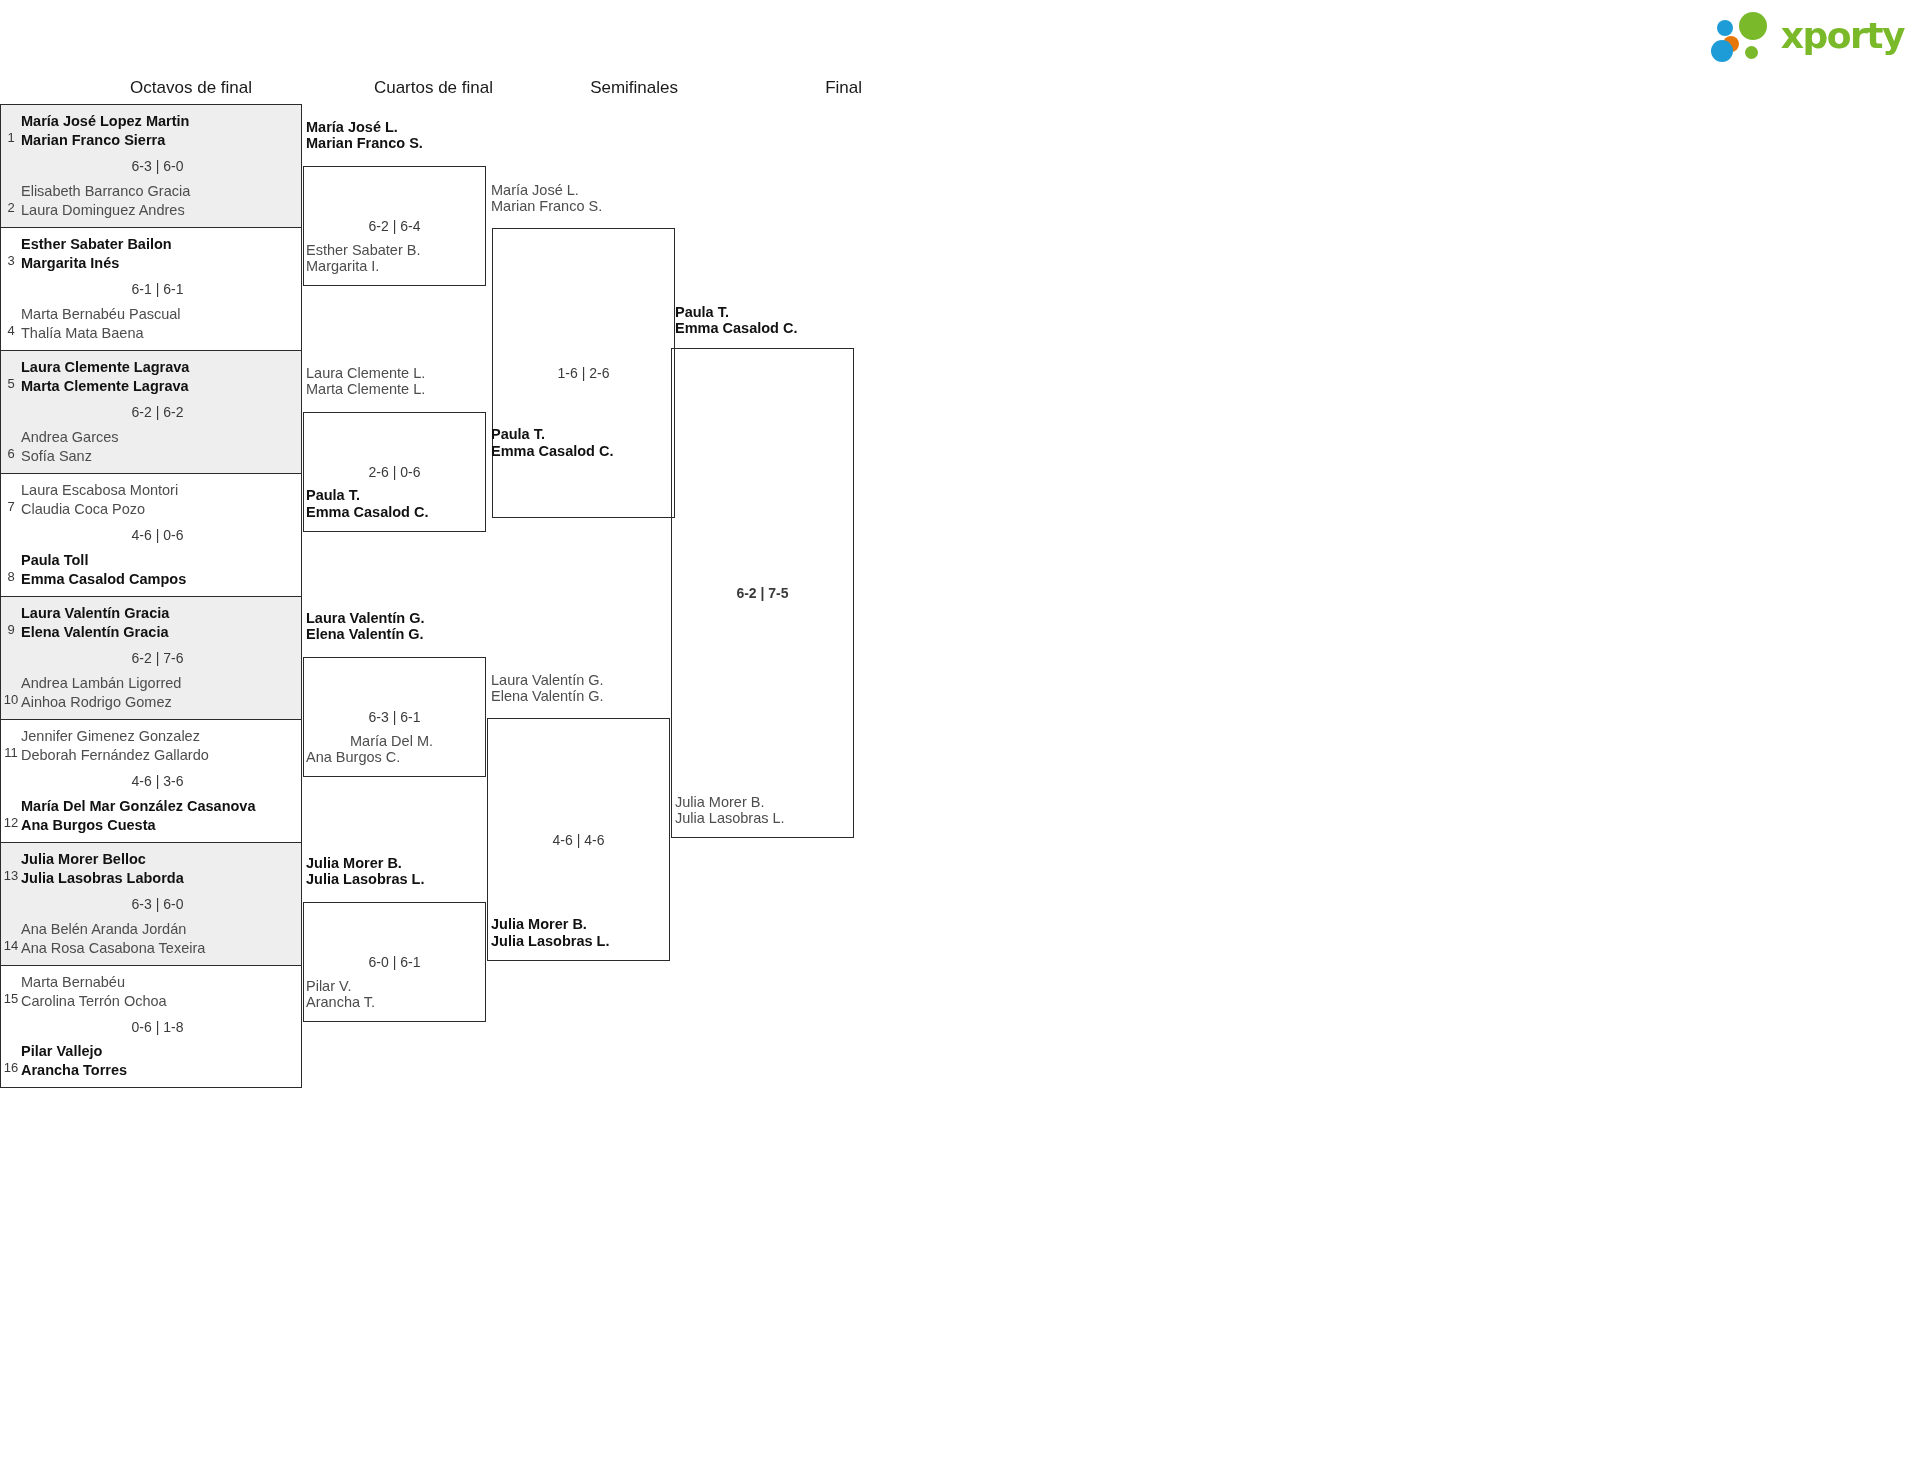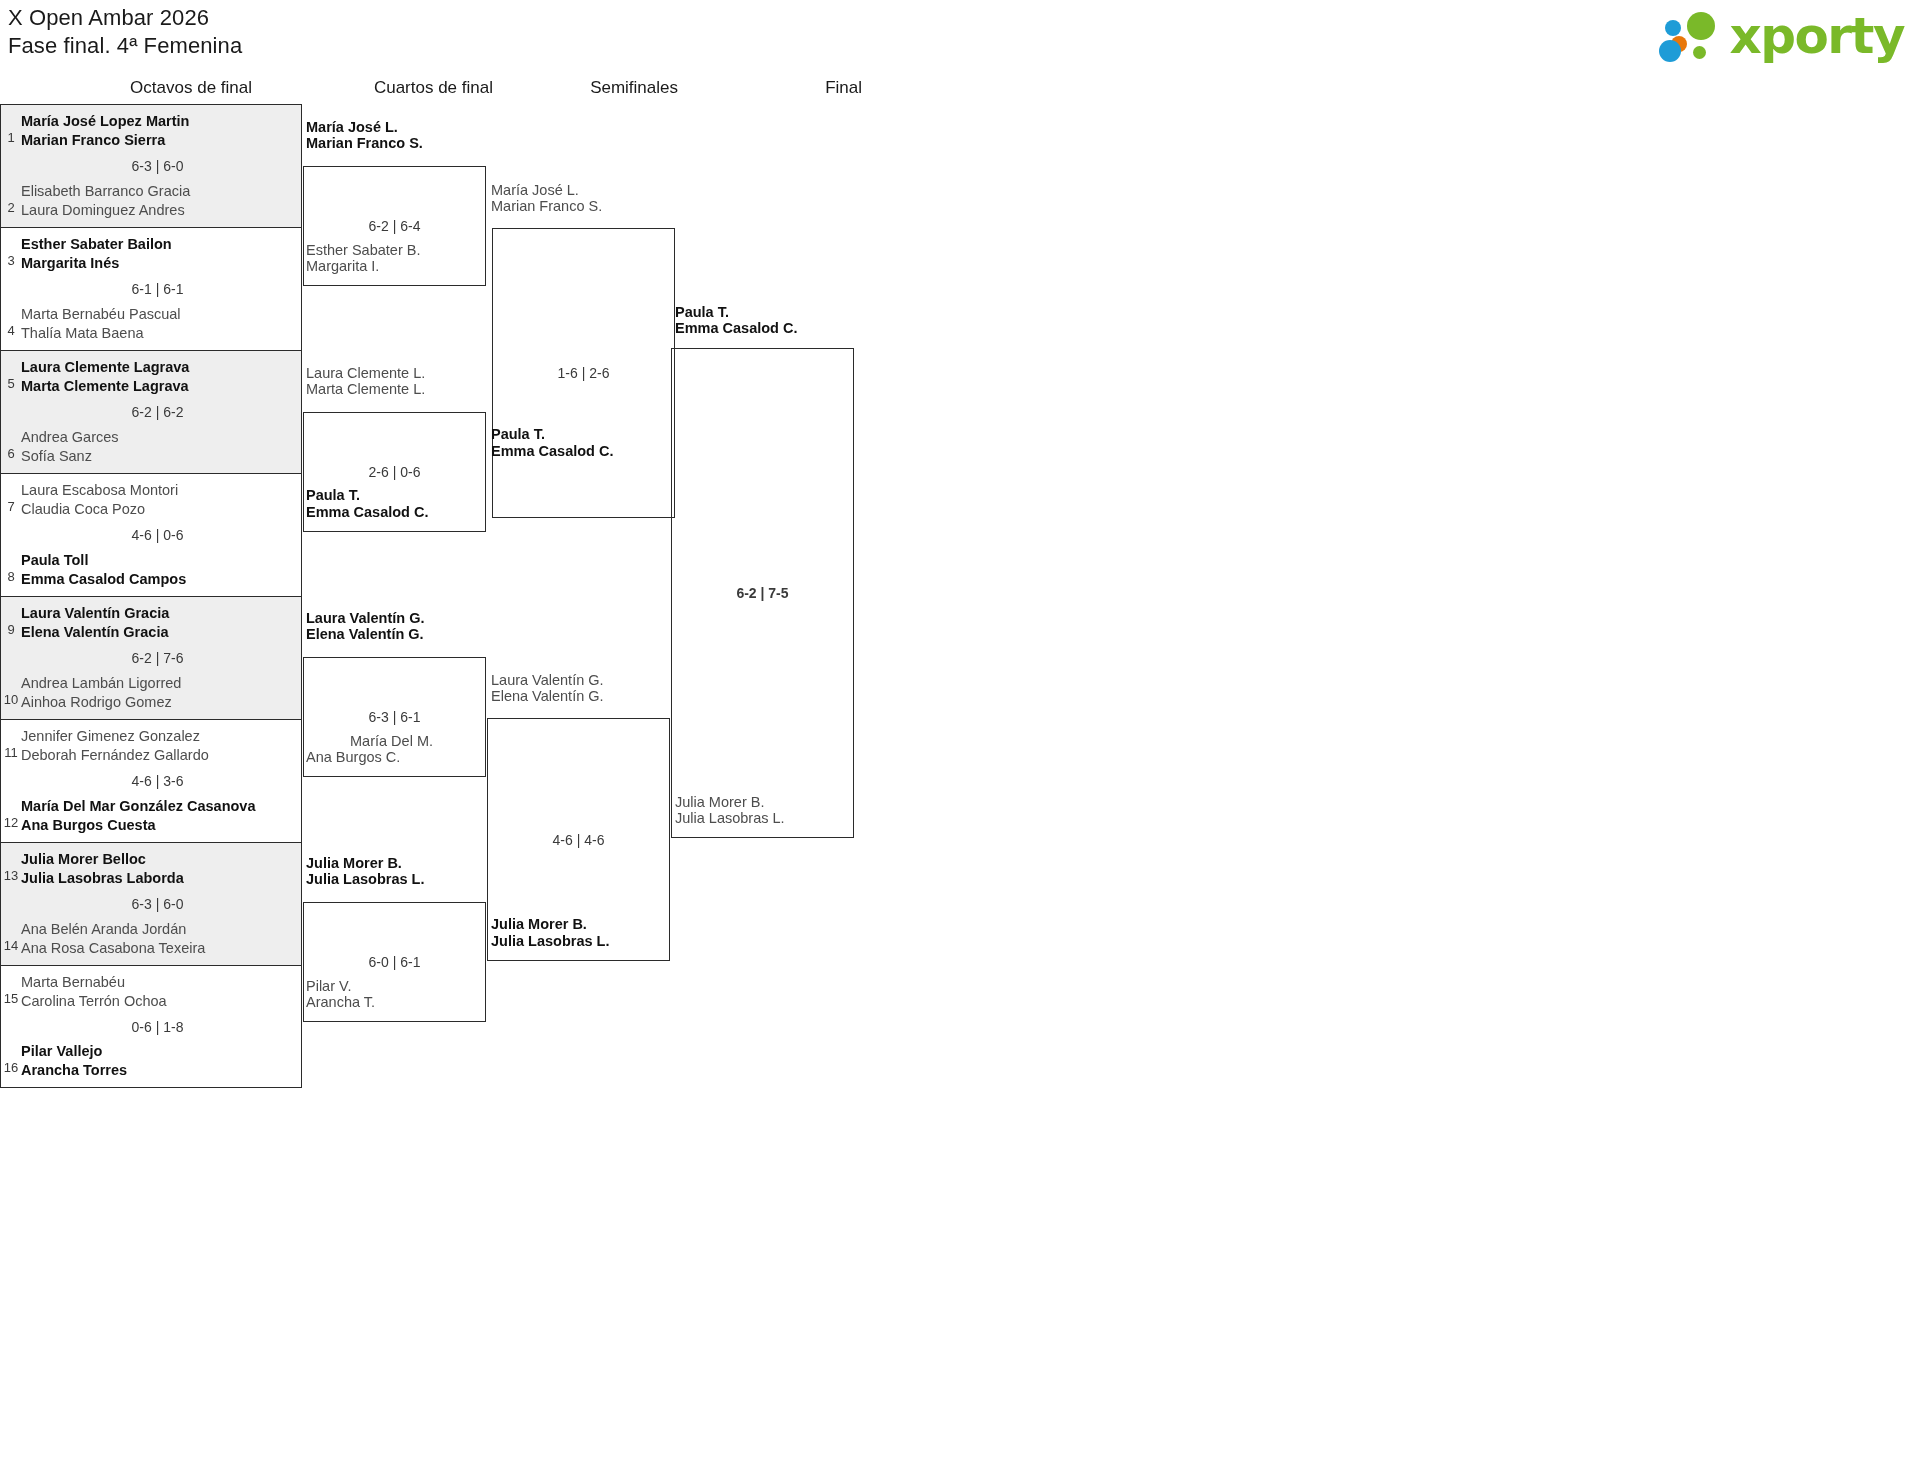--- a/index.html
+++ b/index.html
@@ -19,21 +19,21 @@
   .title-line { font-size: 22px; font-weight: 400; color: #1a1a1a; line-height: 28px; letter-spacing: .1px; }
 
   .logo { position: absolute; right: 16px; top: 8px; height: 56px; display: flex; align-items: center; }
   .logo-dots { position: relative; width: 66px; height: 52px; margin-right: 4px; }
   .logo-dots i { position: absolute; border-radius: 50%; display: block; }
   .d1 { width: 16px; height: 16px; background: #1e9cd7; left: 6px;  top: 10px; }
   .d2 { width: 28px; height: 28px; background: #7ab929; left: 28px; top: 2px; }
   .d3 { width: 16px; height: 16px; background: #e8770a; left: 12px; top: 26px; }
   .d4 { width: 22px; height: 22px; background: #1e9cd7; left: 0px;  top: 30px; }
   .d5 { width: 13px; height: 13px; background: #7ab929; left: 34px; top: 36px; }
-  .logo-text { font-size: 50px; font-weight: 700; color: #7ab929; letter-spacing: -1.5px; line-height: 50px; font-family: "DejaVu Sans", sans-serif; }
+  .logo-text { font-size: 36px; font-weight: 700; color: #7ab929; letter-spacing: -1.5px; line-height: 50px; font-family: "DejaVu Sans", sans-serif; }
 
   
   .round-head {
     position: absolute; top: 78px;
     font-size: 17px; color: #1a1a1a; text-align: right; white-space: nowrap;
   }
 
   
   .r16 { position: absolute; left: 0; top: 104px; width: 302px; }
   .r16-match {
@@ -75,24 +75,20 @@
   .entry {
     position: absolute; font-size: 14.5px; line-height: 19px; color: #4d4d4d; white-space: nowrap;
   }
   .entry.win { color: #111111; font-weight: 700; }
 </style>
 </head>
 <body>
 
 <div id="root">
 
-  <div class="title-block">
-    <div class="title-line">X Open Ambar 2026</div>
-    <div class="title-line">Fase final. 4ª Femenina</div>
-  </div>
 
   <div class="logo">
     <div class="logo-dots">
       <i class="d1"></i>
         <i class="d2"></i>
         <i class="d3"></i>
         <i class="d4"></i>
         <i class="d5"></i>
     </div>
     <div class="logo-text">xporty</div>

